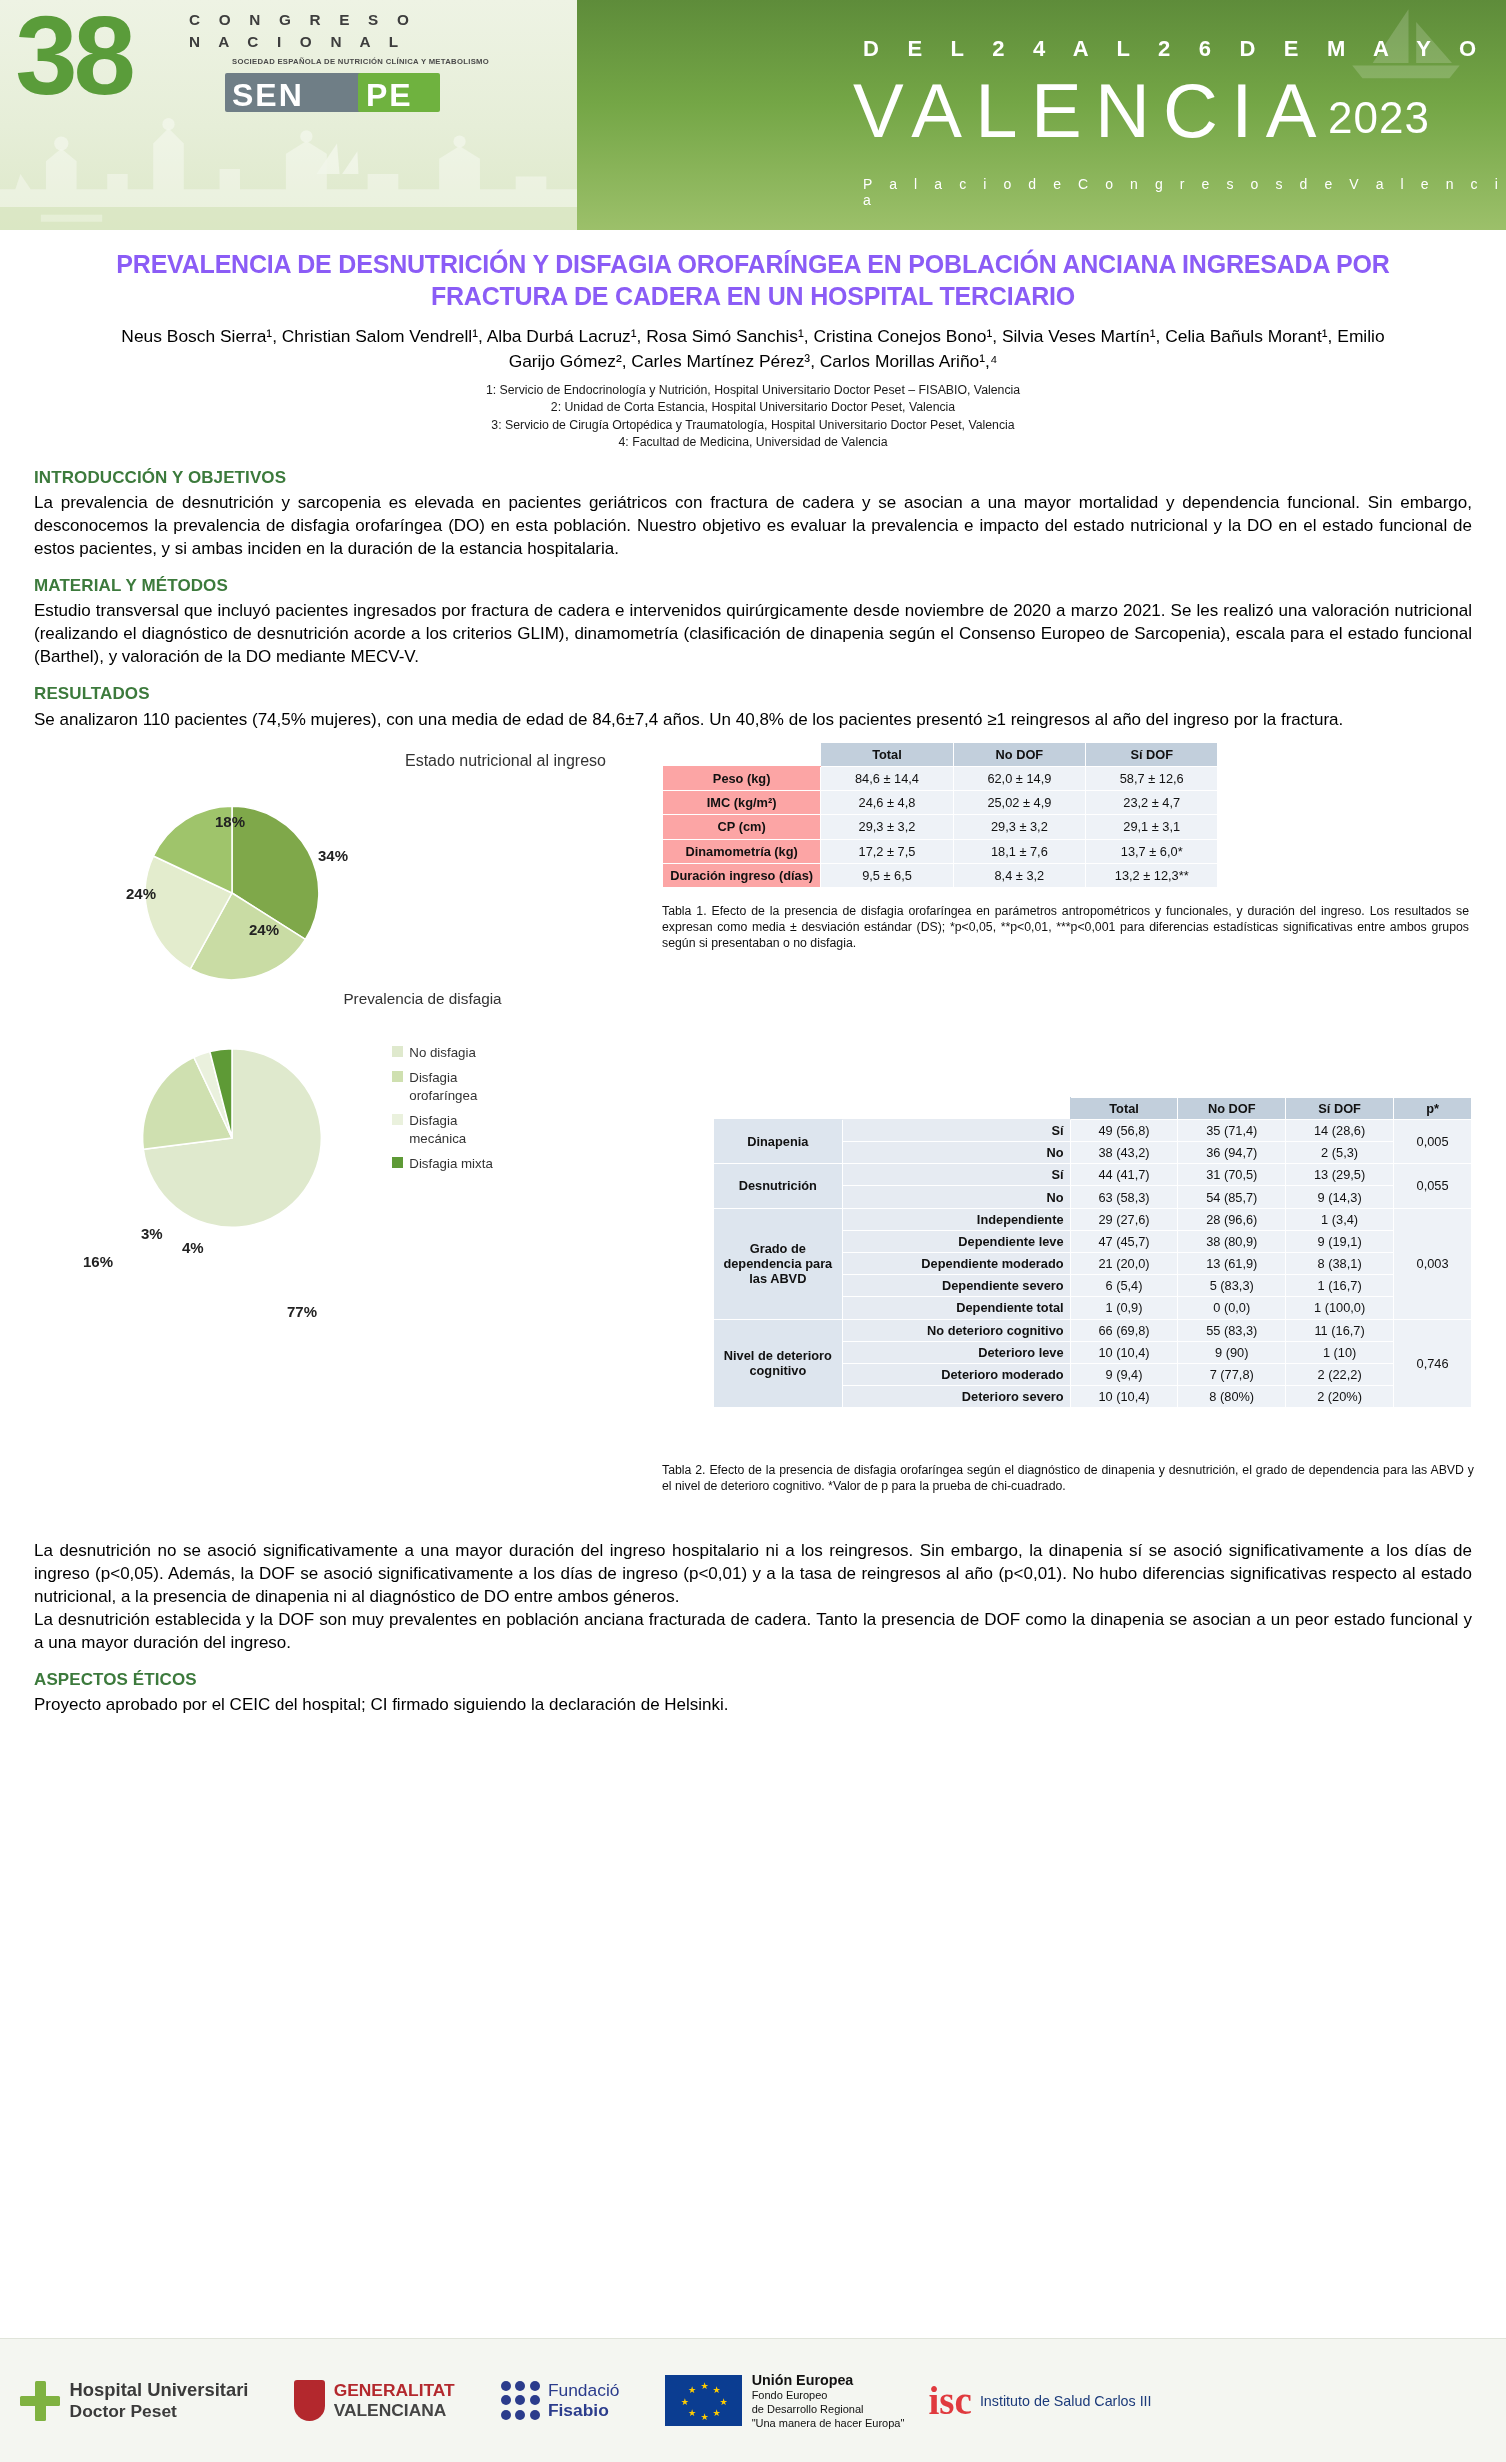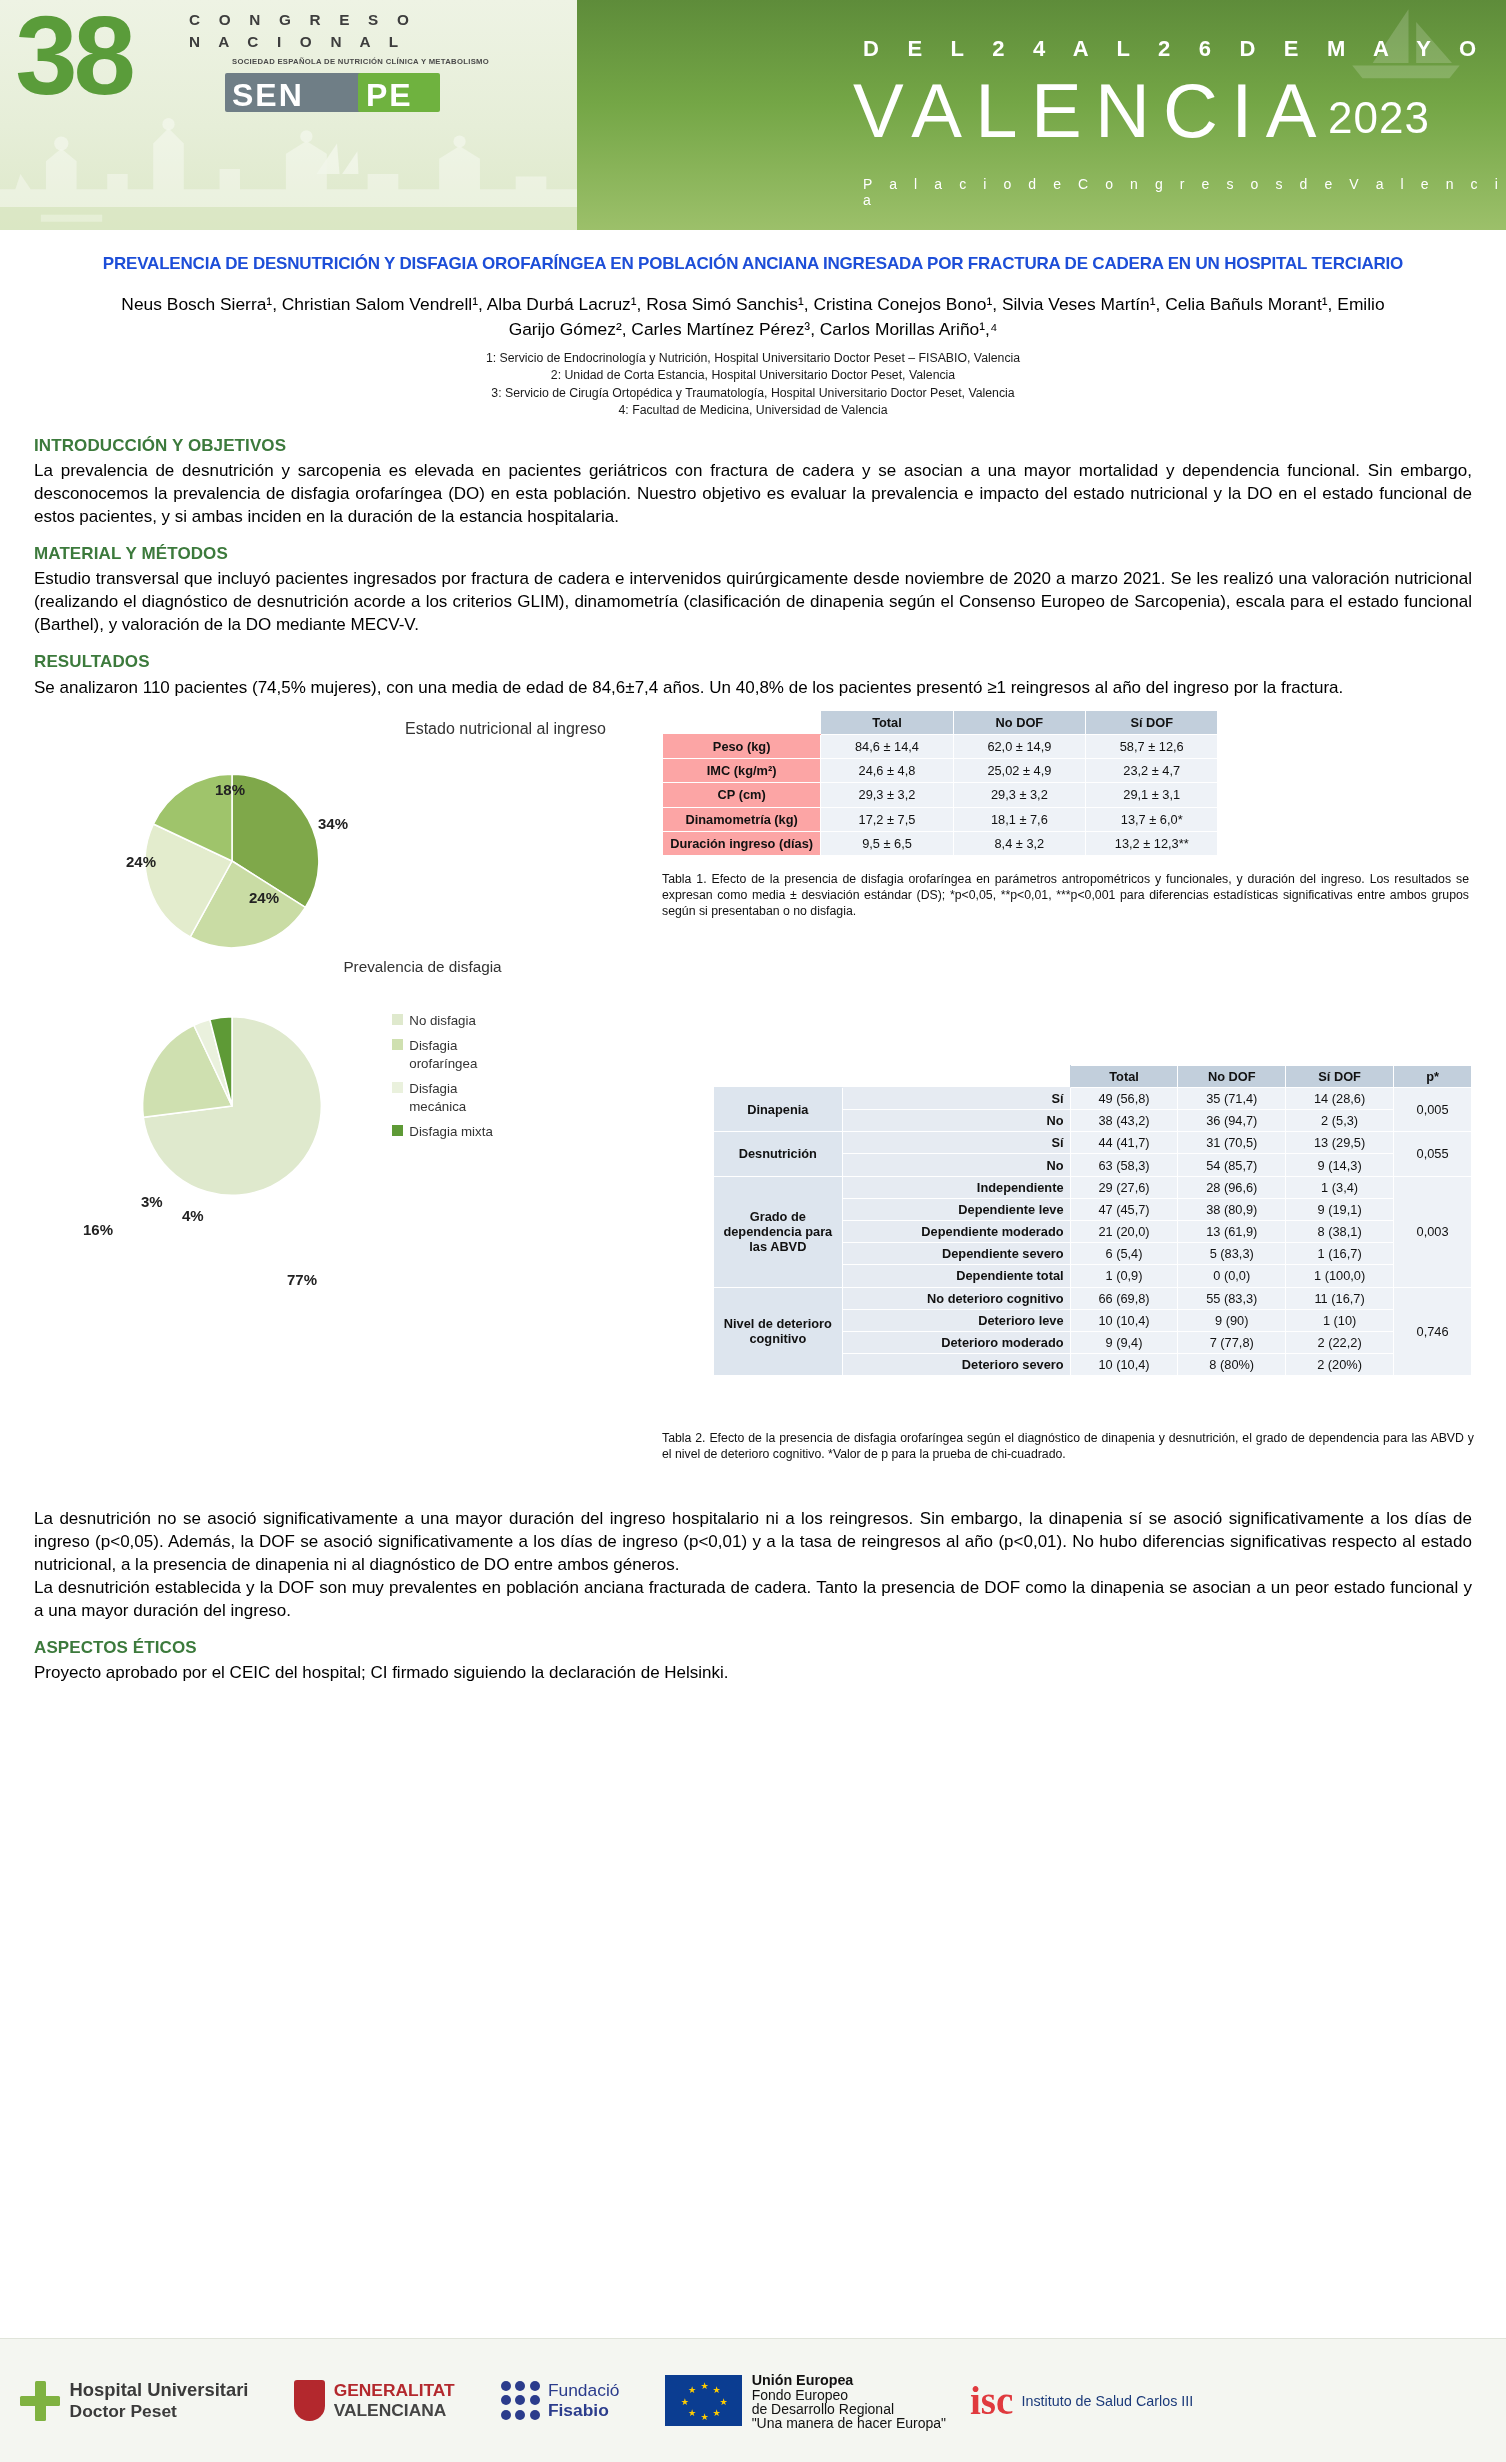--- a/index.html
+++ b/index.html
@@ -77,21 +77,21 @@
   }
   .palacio{
     position:absolute;left:286px;top:176px;
     font-size:14px;letter-spacing:6.6px;color:#ffffff;
   }
   .boat{position:absolute;right:31px;top:4.1px;opacity:.35;}
 
   
   .title-block{padding:18.4px 61px 0 61px;text-align:center;}
   .poster-title{
-    font-size:17px;font-weight:bold;line-height:32px;color:#1d4ed8;
+    font-size:25px;font-weight:bold;line-height:32px;color:#8b5cf6;
     letter-spacing:-0.2px;
   }
   .authors{
     margin-top:11.2px;font-size:17.4px;line-height:25.5px;color:#000;
     padding:0 41px;
   }
   .affil{
     margin-top:7.2px;font-size:12.3px;line-height:17.4px;color:#1a1a1a;
   }
 
@@ -173,21 +173,21 @@
   .logo-gva .t2{font-size:17.4px;font-weight:bold;color:#444;line-height:19.4px;}
   .logo-fisabio{margin-left:46px;display:flex;align-items:center;}
   .logo-fisabio .dots{width:39px;height:39px;margin-right:8.2px;position:relative;}
   .logo-fisabio .dots i{position:absolute;width:10.2px;height:10.2px;border-radius:50%;background:#2b3c8c;}
   .logo-fisabio .t1{font-size:17.4px;color:#2b3c8c;line-height:19.4px;}
   .logo-fisabio .t2{font-size:17.4px;color:#2b3c8c;font-weight:bold;line-height:19.4px;}
   .logo-ue{margin-left:46px;display:flex;align-items:center;}
   .flag{width:77px;height:51px;background:#0b3d91;position:relative;margin-right:9.2px;}
   .flag .star{position:absolute;color:#ffcc00;font-size:9.2px;line-height:9.2px;}
   .logo-ue .t1{font-size:14.3px;font-weight:bold;color:#111;}
-  .logo-ue .t2{font-size:14px;color:#111;line-height:14px;}
+  .logo-ue .t2{font-size:11px;color:#111;line-height:14px;}
   .logo-isciii{margin-left:24px;display:flex;align-items:center;}
   .logo-isciii .mark{font-size:39px;color:#e03a3e;font-weight:bold;margin-right:8.2px;font-family:"Liberation Serif",serif;}
   .logo-isciii .t{font-size:14.3px;color:#1b3a7a;}
 
   .footer-sep{flex:1 1 auto;}
 </style>
 </head>
 <body>
 
 <div class="page">

